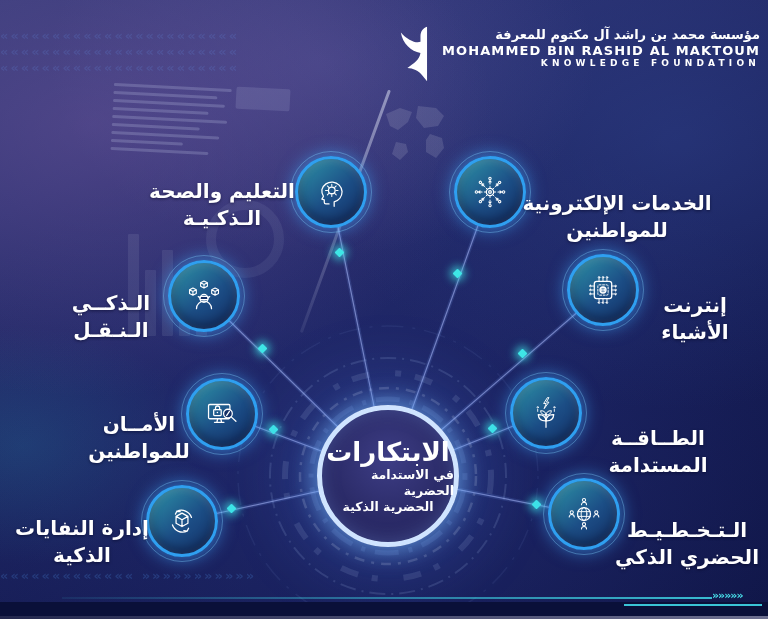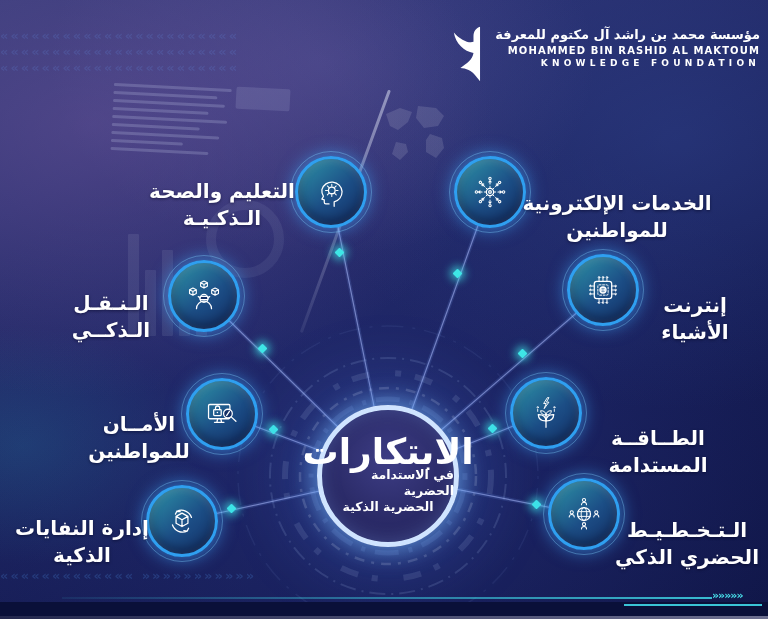--- a/index.html
+++ b/index.html
@@ -37,27 +37,27 @@
     box-shadow:0 0 16px 4px rgba(64,170,255,.50), inset 0 2px 8px rgba(255,255,255,.15), inset 0 -5px 12px rgba(0,0,25,.45);}
   .node::before{content:"";position:absolute;inset:-8px;border-radius:50%;border:1.5px solid rgba(130,210,255,.38);}
   
   .label{width:200px;text-align:center;direction:rtl;color:#fff;font-weight:bold;
     font-size:20px;line-height:27px;text-shadow:0 1px 3px rgba(0,0,30,.5);margin-top:28px;}
   
   .hub{left:317px;top:405px;width:132px;height:132px;border-radius:50%;
     background:radial-gradient(circle at 50% 38%,#3d3d85 0%,#2b2b68 55%,#24245c 100%);
     border:5px solid #cfe4ff;display:flex;flex-direction:column;align-items:center;justify-content:center;
     box-shadow:0 0 22px 6px rgba(120,190,255,.55), 0 0 70px 24px rgba(80,140,255,.22), inset 0 0 18px rgba(140,180,255,.25);}
-  .hub-title{color:#fff;font-weight:bold;font-size:36px;line-height:30px;direction:rtl;}
+  .hub-title{color:#fff;font-weight:bold;font-size:26px;line-height:30px;direction:rtl;}
   .hub-sub{color:#fff;font-weight:bold;font-size:12.5px;line-height:16px;direction:rtl;}
   
   .logo{right:8px;top:25px;display:flex;align-items:flex-start;gap:8px;}
   .logo-text{display:flex;flex-direction:column;align-items:flex-end;color:#fff;}
   .logo-ar{font-size:13px;font-weight:bold;direction:rtl;line-height:19px;}
-  .logo-en1{font-size:10px;font-weight:bold;letter-spacing:1.1px;line-height:13px;}
+  .logo-en1{font-size:13px;font-weight:bold;letter-spacing:1.1px;line-height:13px;}
   .logo-en2{font-size:9px;font-weight:bold;letter-spacing:4.2px;line-height:13px;margin-left:15px;}
   
   .bband{left:0;top:602px;width:768px;height:17px;background:#0a1039;}
   .bline1{left:62px;top:597px;width:650px;height:1.5px;background:linear-gradient(90deg,rgba(63,216,232,.08),rgba(63,216,232,.85));}
   .bline2{left:624px;top:604px;width:138px;height:1.5px;background:rgba(63,216,232,.9);}
   .bchev{left:712px;top:589px;color:#49e0ea;font-size:11px;font-weight:bold;letter-spacing:-1px;}
   .bedge{left:0;top:616px;width:768px;height:3px;background:linear-gradient(90deg,rgba(110,110,140,.25),rgba(190,190,215,.55));}
   svg.icon{stroke:#fff;fill:none;stroke-width:1.6;stroke-linecap:round;stroke-linejoin:round;}
 </style>
 </head>
@@ -243,22 +243,22 @@
       <use href="#g8pp" transform="translate(8.5 24.5)"></use>
       <use href="#g8pp" transform="translate(39.5 24.5)"></use>
     </svg>
   </div>
 
   <div class="abs label" style="left:122px;top:150px">
     <div>التعليم والصحة</div>
       <div>الـذكـيـة</div>
   </div>
   <div class="abs label" style="left:11px;top:262px">
-    <div>الـنـقـل</div>
-      <div>الـذكــي</div>
+    <div>الـذكــي</div>
+      <div>الـنـقـل</div>
   </div>
   <div class="abs label" style="left:39px;top:383px">
     <div>الأمــان</div>
       <div>للمواطنين</div>
   </div>
   <div class="abs label" style="left:-18px;top:487px">
     <div>إدارة النفايات</div>
       <div>الذكية</div>
   </div>
   <div class="abs label" style="left:517px;top:162px">

